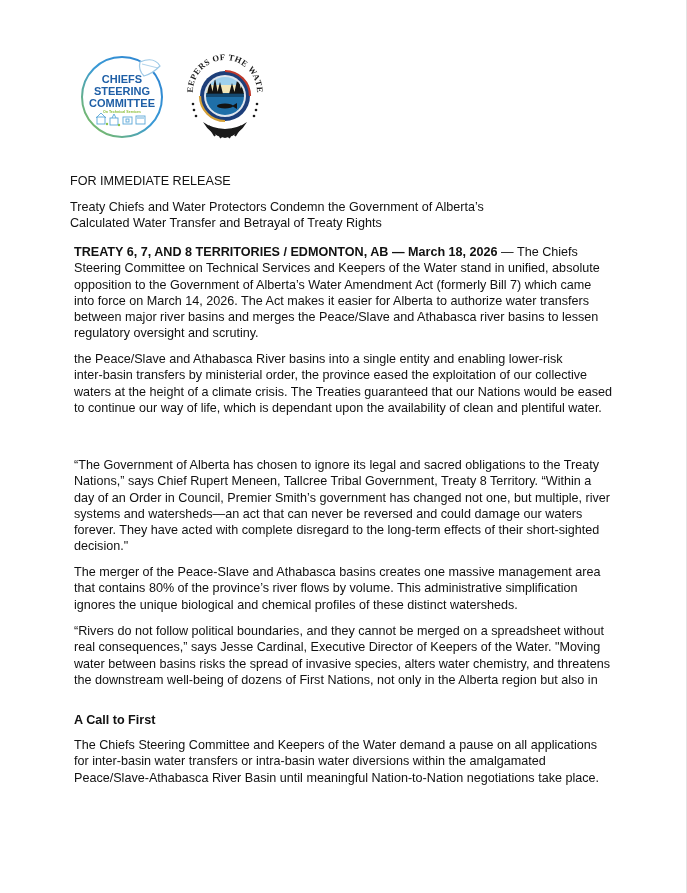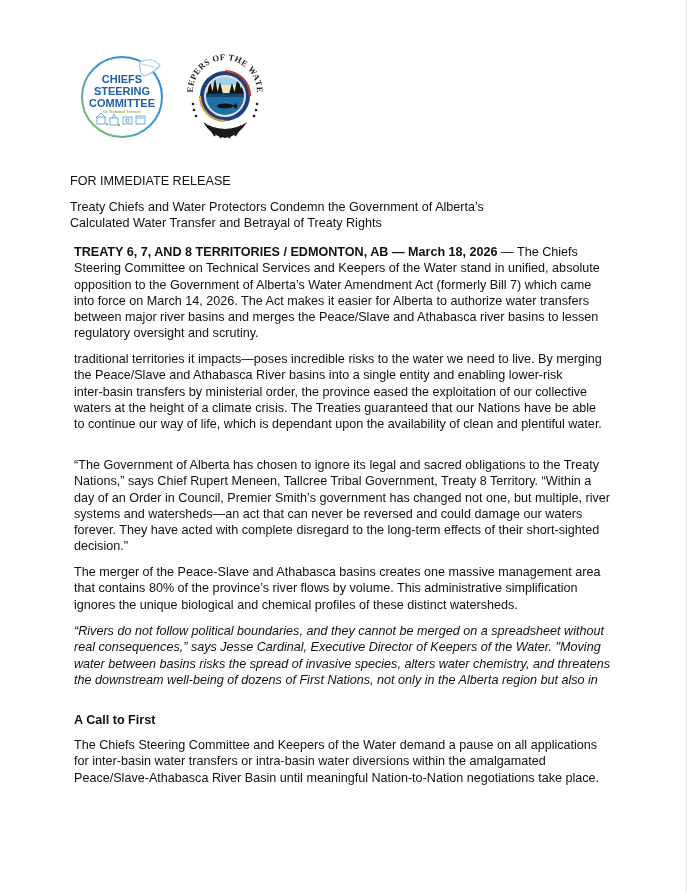--- a/index.html
+++ b/index.html
@@ -63,21 +63,21 @@
       left: 0;
       white-space: nowrap;
       margin: 4px;
     }
     .line { display: block; }
     .bold { font-weight: bold; }
     .p1 { top: 240px; }
     .p2 { top: 347px; }
     .p3 { top: 453px; }
     .p4 { top: 560px; }
-    .p5 { top: 619px; font-style: italic; }
+    .p5 { top: 619px; }
     .h2 { top: 708px; }
     .p6 { top: 733px; }
   </style>
 </head>
 <body>
 
 <div class="right-edge"></div>
 
 <div class="logos">
   <svg class="logo logo-csc" viewBox="0 0 88 88" xmlns="http://www.w3.org/2000/svg">
@@ -159,24 +159,23 @@
   <div class="para p1">
     <span class="line"><span class="bold">TREATY 6, 7, AND 8 TERRITORIES / EDMONTON, AB — March 18, 2026</span><span> — The Chiefs</span></span>
     <span class="line">Steering Committee on Technical Services and Keepers of the Water stand in unified, absolute</span>
     <span class="line">opposition to the Government of Alberta’s Water Amendment Act (formerly Bill 7) which came</span>
     <span class="line">into force on March 14, 2026.  The Act makes it easier for Alberta to authorize water transfers</span>
     <span class="line">between major river basins and merges the Peace/Slave and Athabasca river basins to lessen</span>
     <span class="line">regulatory oversight and scrutiny.</span>
   </div>
 
   <div class="para p2">
-    <span class="line">traditional territories it impacts—poses incredible risks to the water we need to live. By merging</span>
     <span class="line">the Peace/Slave and Athabasca River basins into a single entity and enabling lower-risk</span>
     <span class="line">inter-basin transfers by ministerial order, the province eased the exploitation of our collective</span>
-    <span class="line">waters at the height of a climate crisis. The Treaties guaranteed that our Nations have be able</span>
+    <span class="line">waters at the height of a climate crisis. The Treaties guaranteed that our Nations would be eased</span>
     <span class="line">to continue our way of life, which is dependant upon the availability of clean and plentiful water.</span>
   </div>
 
   <div class="para p3">
     <span class="line">“The Government of Alberta has chosen to ignore its legal and sacred obligations to the Treaty</span>
     <span class="line">Nations,” says Chief Rupert Meneen, Tallcree Tribal Government, Treaty 8 Territory. “Within a</span>
     <span class="line">day of an Order in Council, Premier Smith’s government has changed not one, but multiple, river</span>
     <span class="line">systems and watersheds—an act that can never be reversed and could damage our waters</span>
     <span class="line">forever. They have acted with complete disregard to the long-term effects of their short-sighted</span>
     <span class="line">decision."</span>

